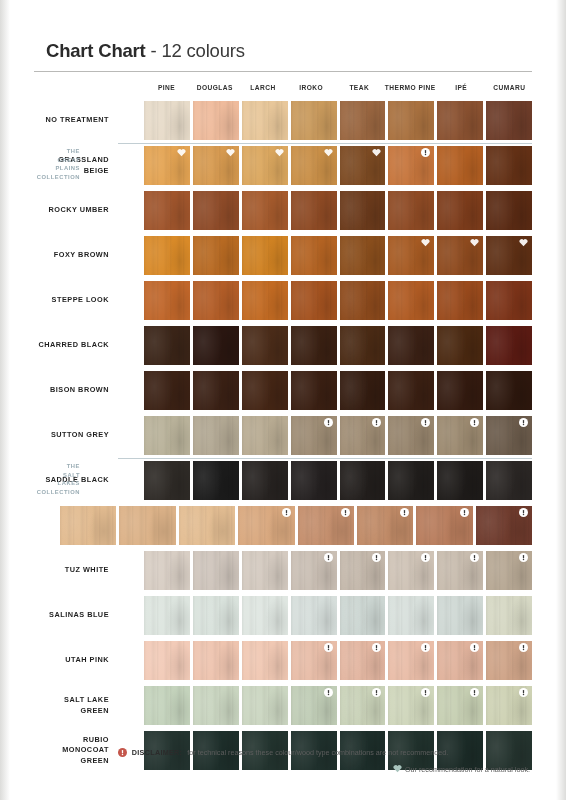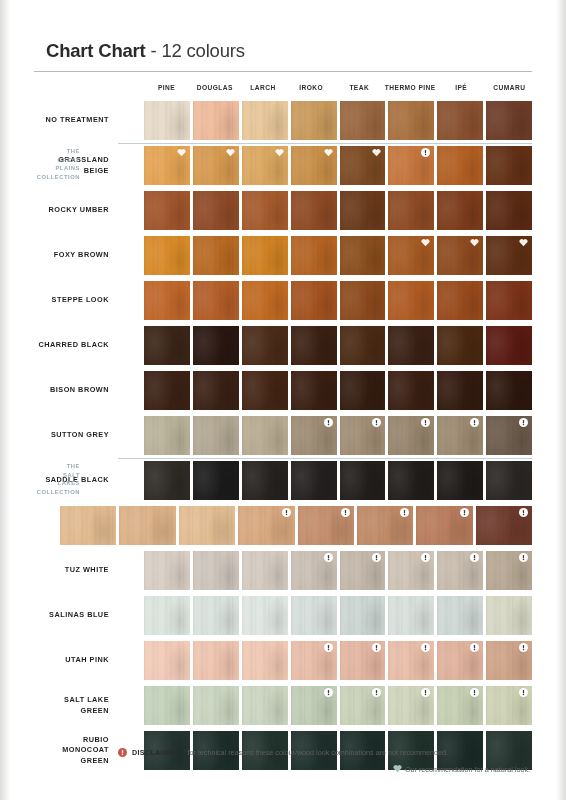--- a/index.html
+++ b/index.html
@@ -854,21 +854,21 @@
   <div class="footer">
     <div class="footer-line1">
       <span>
         <svg width="9" height="9" viewBox="0 0 10 10">
             <circle cx="5" cy="5" r="5" fill="#c4564b"></circle>
             <rect x="4.3" y="2.2" width="1.4" height="3.6" rx=".6" fill="#fff"></rect>
             <circle cx="5" cy="7.2" r=".8" fill="#fff"></circle>
           </svg>
       </span>
       <span class="disc-strong">DISCLAIMER:</span>
-      <span>for technical reasons these colour/wood look combinations are not recommended.</span>
+      <span>for technical reasons these colour/wood type combinations are not recommended.</span>
     </div>
     <div class="footer-line2">
       <span>
         <svg width="9" height="9" viewBox="0 0 12 11">
             <path d="M6 10.4 1.2 5.6A2.9 2.9 0 1 1 6 2.2a2.9 2.9 0 1 1 4.8 3.4Z" fill="#a9c4bd"></path>
           </svg>
       </span>
       <span>Our recommendation for a natural look.</span>
     </div>
   </div>

